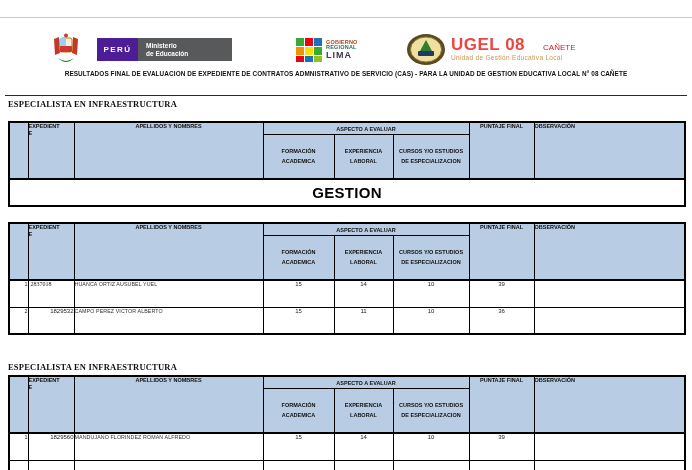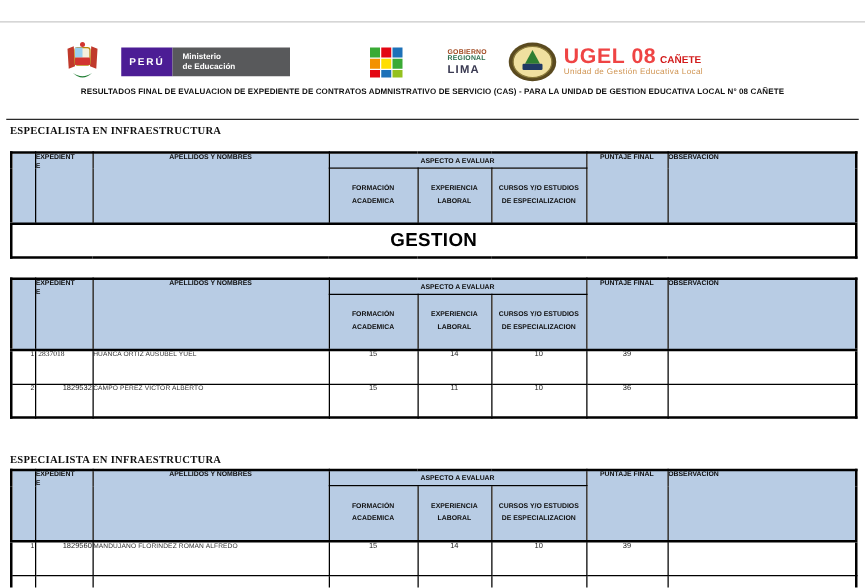--- a/index.html
+++ b/index.html
@@ -10,30 +10,30 @@
 
   
   .logos{position:absolute;top:33px;left:0;width:692px;height:32px;}
   .coat{position:absolute;left:50px;top:0;}
   .peru-box{position:absolute;left:97px;top:5px;width:41px;height:23px;background:#4c1d95;
             color:#fff;font-weight:bold;font-size:8px;letter-spacing:1.5px;
             display:flex;align-items:center;justify-content:center;}
   .minedu-box{position:absolute;left:138px;top:5px;width:94px;height:23px;background:#58595b;
             color:#fff;font-size:6.5px;font-weight:bold;line-height:1.2;
             display:flex;flex-direction:column;justify-content:center;padding-left:8px;box-sizing:border-box;}
-  .gob{position:absolute;left:295px;top:4px;display:flex;align-items:center;gap:32px;}
+  .gob{position:absolute;left:295px;top:4px;display:flex;align-items:center;}
   .gob-text{margin-left:3px;line-height:1.05;}
   .gob-l1{display:block;font-size:5.5px;font-weight:bold;color:#a14a23;letter-spacing:.2px;}
   .gob-l2{display:block;font-size:5.5px;font-weight:bold;color:#2e6e4e;letter-spacing:.2px;}
   .gob-l3{display:block;font-size:9px;font-weight:bold;color:#3a3a52;letter-spacing:1px;}
   .ugel{position:absolute;left:406px;top:0;display:flex;align-items:flex-start;}
   .ugel-text{margin-left:5px;margin-top:3px;}
   .ugel-top{display:flex;align-items:baseline;}
   .ugel-name{font-size:17px;font-weight:bold;color:#ef4444;letter-spacing:.5px;line-height:1;}
-  .ugel-city{font-size:8px;font-weight:bold;color:#d21a1a;margin-left:3px;}
+  .ugel-city{font-size:8px;font-weight:normal;color:#d21a1a;margin-left:18px;}
   .ugel-sub{font-size:6.5px;color:#cf9350;margin-top:1px;letter-spacing:.3px;}
 
   .doc-title{position:absolute;top:70px;left:0;width:692px;text-align:center;
              font-size:6.4px;font-weight:bold;color:#101010;letter-spacing:.1px;}
   .hr-rule{position:absolute;top:95px;left:5px;width:682px;border-top:1.5px solid #2a2a2a;}
 
   
   .section{position:absolute;left:8px;width:612px;}
   .s1{top:99px}.s2{top:222px}.s3{top:362px}
   .section h2{margin:0;font-family:"Liberation Serif",serif;font-size:8.5px;font-weight:bold;

